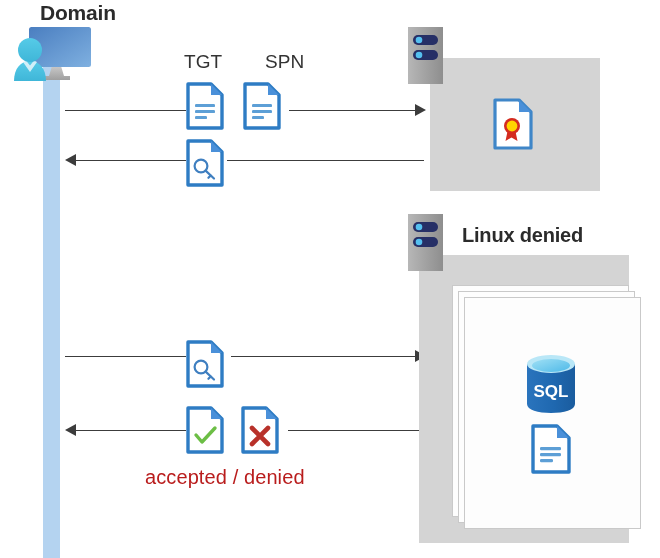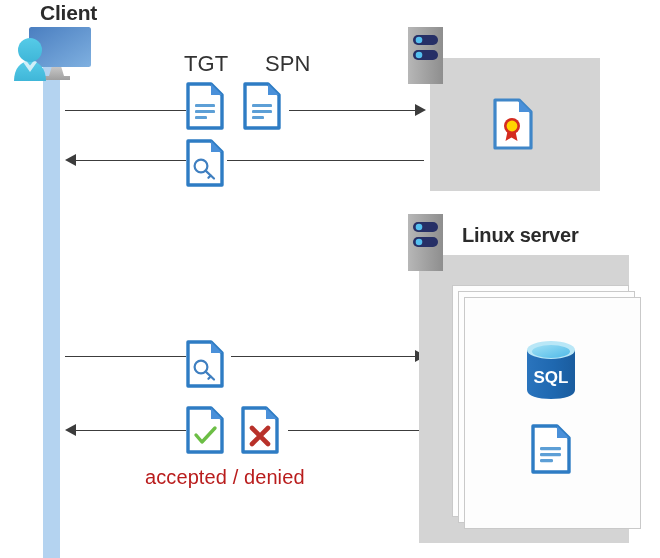--- a/index.html
+++ b/index.html
@@ -12,21 +12,21 @@
 
   
   .title{
     font-weight:bold;color:#2b2b2b;line-height:1.22;letter-spacing:-.2px;
   }
   #client-title{left:40px;top:0px;font-size:21px;}
   #dc-title{left:463px;top:1px;font-size:20px;width:160px;}
   #linux-title{left:462px;top:223px;font-size:20px;}
 
   .plain-label{
-    color:#333;font-size:22px;letter-spacing:.1px;
+    color:#333;font-size:19px;letter-spacing:.1px;
   }
   #tgt-label{left:184px;top:51px;}
   #spn-label{left:241px;top:51px;margin-left:24px;}
   #accepted-denied{left:145px;top:466px;font-size:20px;color:#b91c1c;}
 
   
   #lifeline{
     left:43px;top:60px;width:17px;height:498px;
     background:#b4d3f0;
   }
@@ -61,21 +61,21 @@
   .arrowhead.left{
     border-top:6px solid transparent;border-bottom:6px solid transparent;
     border-right:11px solid #3c3c3c;
   }
 </style>
 </head>
 <body>
 
 <div class="abs" id="lifeline"></div>
 
-<div class="abs title" id="client-title">Client</div>
+<div class="abs title" id="client-title">Domain</div>
 
 <div class="abs" id="client-icon">
   <svg width="86" height="62" viewBox="0 0 86 62">
     <defs>
       <linearGradient id="mongrad" x1="0" y1="0" x2="1" y2="1">
         <stop offset="0%" stop-color="#4a7ec0"></stop>
         <stop offset="100%" stop-color="#7fb0e0"></stop>
       </linearGradient>
       <linearGradient id="pergrad" x1="0" y1="0" x2="0" y2="1">
         <stop offset="0%" stop-color="#56cbe8"></stop>
@@ -211,39 +211,39 @@
     <path d="M2 2 h23 l11 11 v33 h-34 z" fill="#ffffff" stroke="#2e7cc4" stroke-width="3.4" stroke-linejoin="round"></path>
     <path d="M25 2 l11 11 h-11 z" fill="#4a90d9"></path>
     <path d="M11 22 l16 16 M27 22 l-16 16" fill="none" stroke="#b8312a" stroke-width="4.6" stroke-linecap="round"></path>
   </svg>
 </div>
 
 <div class="abs plain-label" id="accepted-denied">accepted / denied</div>
 
 <div class="abs panel" id="linux-panel"></div>
 
-<div class="abs title" id="linux-title">Linux server</div>
+<div class="abs title" id="linux-title">Linux denied</div>
 
 <div class="abs server-icon" id="linux-server">
   <svg width="35" height="57" viewBox="0 0 35 57">
     <rect x="0" y="0" width="35" height="57" fill="url(#srvgrad)"></rect>
     <rect x="5" y="8" width="25" height="10" rx="5" fill="#262f66"></rect>
     <circle cx="11" cy="13" r="3.3" fill="#55c0f0"></circle>
     <rect x="5" y="23" width="25" height="10" rx="5" fill="#262f66"></rect>
     <circle cx="11" cy="28" r="3.3" fill="#55c0f0"></circle>
   </svg>
 </div>
 
 <div class="abs card" id="card-back"></div>
 <div class="abs card" id="card-mid"></div>
 <div class="abs card" id="card-front"></div>
 
 <div class="abs" id="container-front-content">
 
-  <div class="abs" style="left:58px;top:42px;">
+  <div class="abs" style="left:58px;top:56px;">
     <svg width="58" height="62" viewBox="0 0 58 62">
       <defs>
         <linearGradient id="sqlgrad" x1="0" y1="0" x2="1" y2="0">
           <stop offset="0%" stop-color="#2a74bd"></stop>
           <stop offset="55%" stop-color="#1f68b0"></stop>
           <stop offset="100%" stop-color="#1a5c9e"></stop>
         </linearGradient>
         <linearGradient id="sqltop" x1="0" y1="0" x2="1" y2="1">
           <stop offset="0%" stop-color="#9fe0f5"></stop>
           <stop offset="100%" stop-color="#4fb9e8"></stop>

